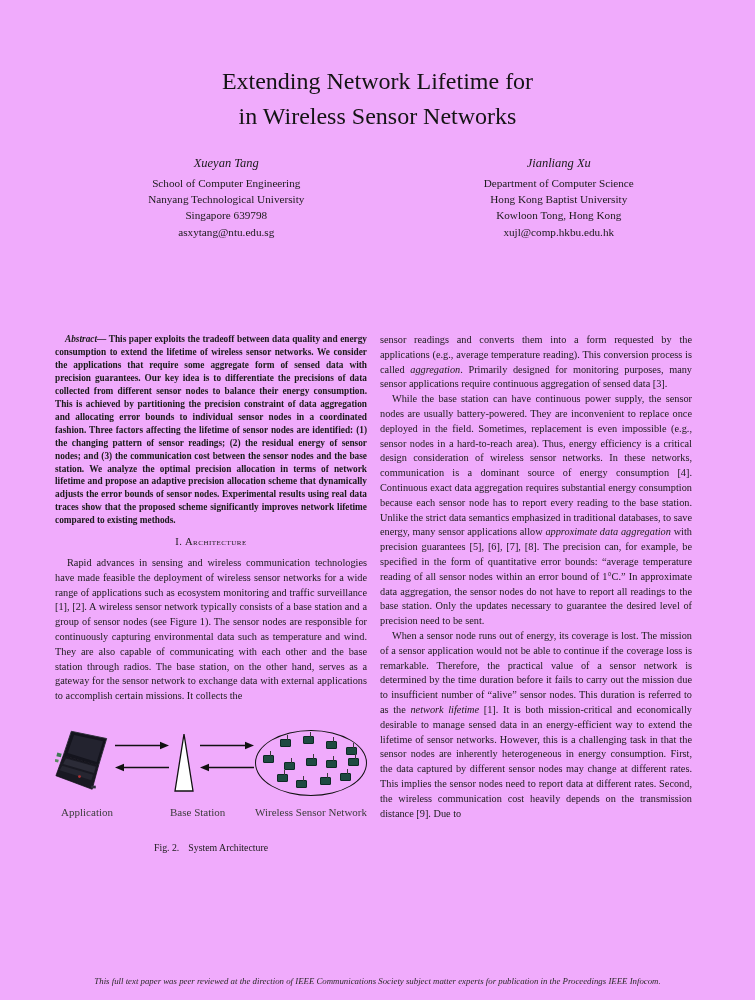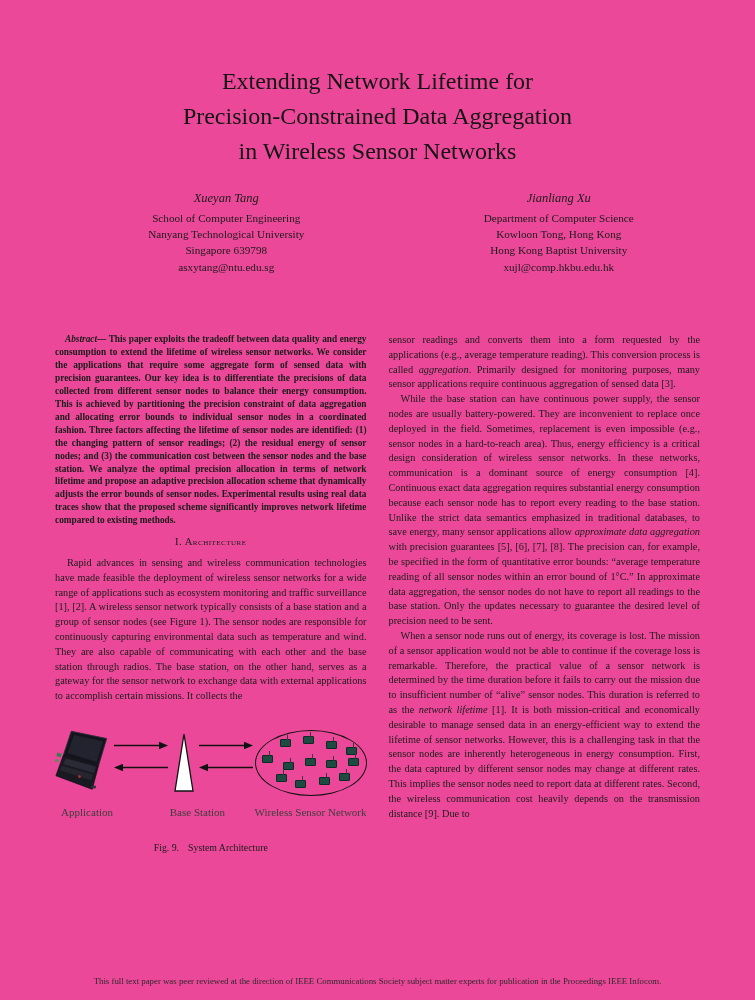--- a/index.html
+++ b/index.html
@@ -1,20 +1,20 @@
 <!DOCTYPE html>
 <html><head>
 <meta charset="utf-8">
 <style>
   html,body { margin:0; padding:0; background:#888; }
   .page {
     position:relative;
     width:755px; height:1000px;
     margin:0 auto;
-    background:#ec4899;
+    background:#f0abfc;
     font-family:"Liberation Serif", serif;
     color:#1a1a1a;
     overflow:hidden;
   }
   
   .paper-title {
     padding-top:64px;
     text-align:center;
     font-size:24px;
     line-height:35px;
@@ -27,21 +27,21 @@
   }
   .author { flex:1; text-align:center; }
   .author-name { font-size:12.5px; line-height:17px; margin-bottom:3px;font-style:italic; }
   .author-line { font-size:11.2px; line-height:16.2px; }
   
   .columns {
     position:absolute;
     top:333px; left:55px;
     width:645px;
     display:flex;
-    gap:22px;
+    gap:13px;
   }
   .col {
     width:312px;
     text-align:justify;
     font-size:10.3px;
     line-height:14.8px;
   }
   .abstract {
     font-weight:bold;
     font-size:9.3px;
@@ -112,48 +112,48 @@
     position:absolute;
     left:50px; top:957px;
     font-size:15px;
     margin-top:41px;
   }
   .footer-note {
     position:absolute;
     left:0; top:976px;
     width:100%;
     text-align:center;
+    font-style:italic;
     font-size:8.8px;
     color:#2a2a2a;
   }
 </style>
 </head>
 <body>
 
 <div class="page">
 
   <div class="paper-title">
     <div>Extending Network Lifetime for</div>
-    <div>Precision-Constrained Data Aggregation</div>
     <div>in Wireless Sensor Networks</div>
   </div>
 
   <div class="authors">
     <div class="author">
       <div class="author-name">Xueyan Tang</div>
       <div class="author-line">School of Computer Engineering</div>
       <div class="author-line">Nanyang Technological University</div>
       <div class="author-line">Singapore 639798</div>
       <div class="author-line">asxytang@ntu.edu.sg</div>
     </div>
     <div class="author">
       <div class="author-name">Jianliang Xu</div>
       <div class="author-line">Department of Computer Science</div>
+      <div class="author-line">Hong Kong Baptist University</div>
       <div class="author-line">Kowloon Tong, Hong Kong</div>
-      <div class="author-line">Hong Kong Baptist University</div>
       <div class="author-line">xujl@comp.hkbu.edu.hk</div>
     </div>
   </div>
 
   <div class="columns">
 
     <div class="col">
       <p class="abstract"><span class="abstract-lead">Abstract—</span><span> This paper exploits the tradeoff between data quality and energy consumption to extend the lifetime of wireless sensor networks. We consider the applications that require some aggregate form of sensed data with precision guarantees. Our key idea is to differentiate the precisions of data collected from different sensor nodes to balance their energy consumption. This is achieved by partitioning the precision constraint of data aggregation and allocating error bounds to individual sensor nodes in a coordinated fashion. Three factors affecting the lifetime of sensor nodes are identified: (1) the changing pattern of sensor readings; (2) the residual energy of sensor nodes; and (3) the communication cost between the sensor nodes and the base station. We analyze the optimal precision allocation in terms of network lifetime and propose an adaptive precision allocation scheme that dynamically adjusts the error bounds of sensor nodes. Experimental results using real data traces show that the proposed scheme significantly improves network lifetime compared to existing methods.</span></p>
 
       <div class="section-heading">I. Architecture</div>
@@ -223,21 +223,21 @@
         </div>
 
         <div class="fig-labels">
           <div class="fig-label">Application</div>
           <div class="fig-label"></div>
           <div class="fig-label" style="overflow:visible">Base Station</div>
           <div class="fig-label"></div>
           <div class="fig-label">Wireless Sensor Network</div>
         </div>
 
-        <div class="fig-caption"><span class="fig-caption-tag">Fig. 9.</span><span>System Architecture</span></div>
+        <div class="fig-caption"><span class="fig-caption-tag">Fig. 2.</span><span>System Architecture</span></div>
       </div>
     </div>
 
     <div class="col">
       <p class="para no-indent"><span>sensor readings and converts them into a form requested by the applications (e.g., average temperature reading). This conversion process is called </span><span class="it">aggregation</span><span>. Primarily designed for monitoring purposes, many sensor applications require continuous aggregation of sensed data [3].</span></p>
       <p class="para"><span>While the base station can have continuous power supply, the sensor nodes are usually battery-powered. They are inconvenient to replace once deployed in the field. Sometimes, replacement is even impossible (e.g., sensor nodes in a hard-to-reach area). Thus, energy efficiency is a critical design consideration of wireless sensor networks. In these networks, communication is a dominant source of energy consumption [4]. Continuous exact data aggregation requires substantial energy consumption because each sensor node has to report every reading to the base station. Unlike the strict data semantics emphasized in traditional databases, to save energy, many sensor applications allow </span><span class="it">approximate data aggregation</span><span> with precision guarantees [5], [6], [7], [8]. The precision can, for example, be specified in the form of quantitative error bounds: “average temperature reading of all sensor nodes within an error bound of 1°C.” In approximate data aggregation, the sensor nodes do not have to report all readings to the base station. Only the updates necessary to guarantee the desired level of precision need to be sent.</span></p>
       <p class="para"><span>When a sensor node runs out of energy, its coverage is lost. The mission of a sensor application would not be able to continue if the coverage loss is remarkable. Therefore, the practical value of a sensor network is determined by the time duration before it fails to carry out the mission due to insufficient number of “alive” sensor nodes. This duration is referred to as the </span><span class="it">network lifetime</span><span> [1]. It is both mission-critical and economically desirable to manage sensed data in an energy-efficient way to extend the lifetime of sensor networks. However, this is a challenging task in that the sensor nodes are inherently heterogeneous in energy consumption. First, the data captured by different sensor nodes may change at different rates. This implies the sensor nodes need to report data at different rates. Second, the wireless communication cost heavily depends on the transmission distance [9]. Due to</span></p>
     </div>
   </div>
 

